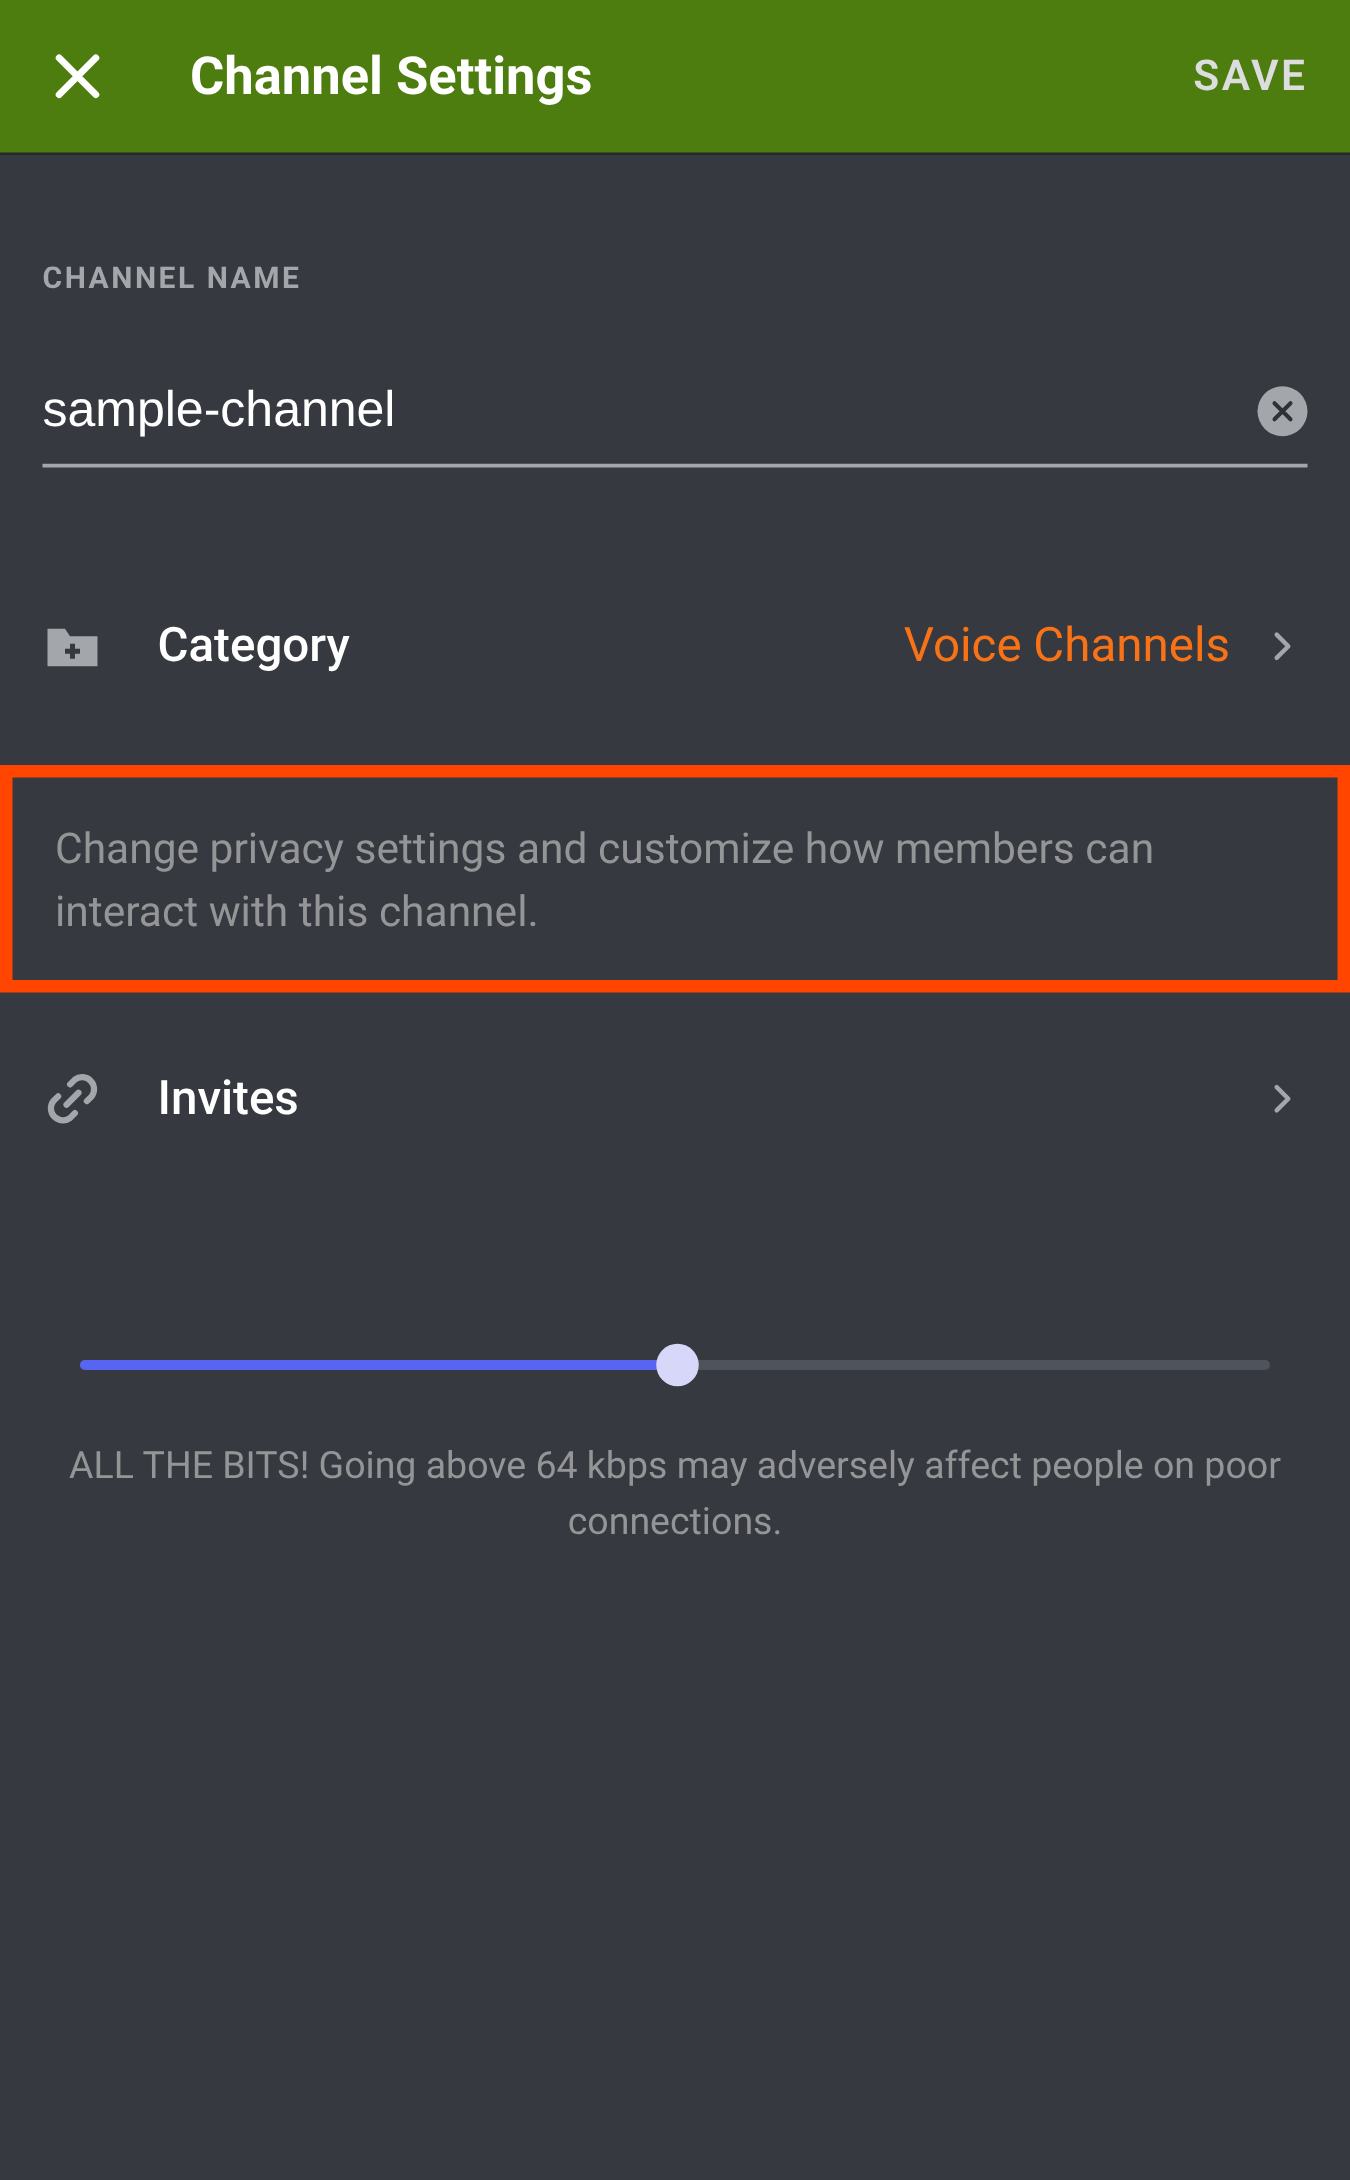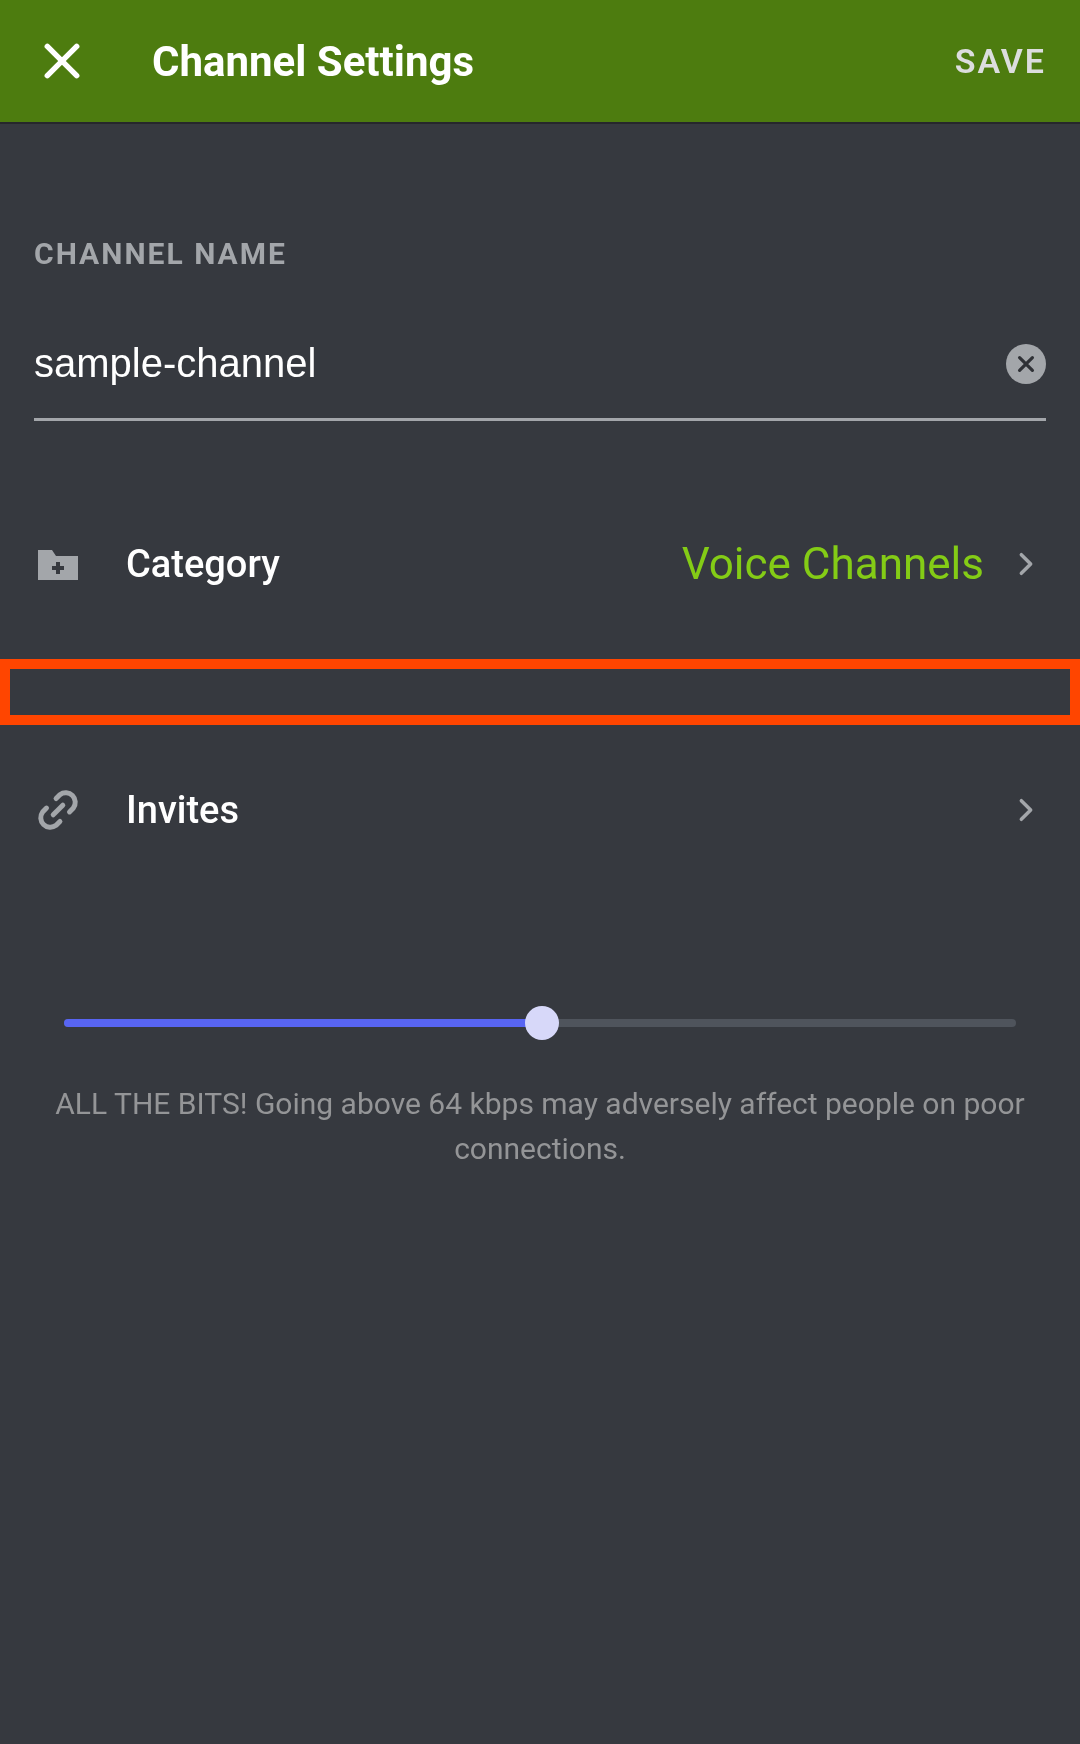--- a/index.html
+++ b/index.html
@@ -36,32 +36,32 @@
     font-size: 34px;
     font-weight: 600;
     letter-spacing: 2px;
     color: #dcddde;
     cursor: pointer;
   }
 
   .content { padding: 0 34px; }
 
   .section-label {
-    margin-top: 112px;
-    font-size: 30px;
+    margin-top: 84px;
+    font-size: 24px;
     font-weight: 700;
     letter-spacing: 2px;
     color: #a3a6aa;
   }
 
   .name-field {
     position: relative;
     margin-top: 70px;
     border-bottom: 3px solid #a3a6aa;
-    padding-bottom: 32px;
+    padding-bottom: 20px;
     display: flex;
     align-items: center;
     gap: 20px;
   }
   .name-input {
     background: transparent;
     border: none;
     outline: none;
     font-size: 40px;
     color: #ffffff;
@@ -90,22 +90,22 @@
     flex-shrink: 0;
   }
   .row-label {
     font-size: 38px;
     font-weight: 500;
     color: #ffffff;
     text-align: center;
   }
   .row-value {
     margin-left: auto;
-    font-size: 44px;
-    color: #84cc16;
+    font-size: 38px;
+    color: #f97316;
     margin-right: 22px;
   }
   .chevron {
     width: 40px; height: 40px;
     display: flex; align-items: center; justify-content: center;
   }
   .chevron svg { width: 28px; height: 28px; }
 
   .row-category { margin-top: 68px; }
   .row-invites { margin-top: 10px; }
@@ -210,20 +210,21 @@
     <div class="row-label">Category</div>
     <div class="row-value">Voice Channels</div>
     <div class="chevron">
       <svg viewBox="0 0 24 24">
           <path d="M8 4 L16 12 L8 20" stroke="#a3a6aa" stroke-width="3" fill="none" stroke-linecap="round" stroke-linejoin="round"></path>
         </svg>
     </div>
   </div>
 
   <div class="highlight-box">
+    <div class="row-desc">Change privacy settings and customize how members can interact with this channel.</div>
   </div>
 
   <div class="row row-invites">
     <div class="row-icon">
       <svg viewBox="0 0 24 24" width="46" height="46">
         <path d="M9.5 14.5 L14.5 9.5" stroke="#a3a6aa" stroke-width="2.6" stroke-linecap="round"></path>
         <path d="M11 6 L13 4 A5 5 0 0 1 20 11 L18 13" stroke="#a3a6aa" stroke-width="2.6" fill="none" stroke-linecap="round"></path>
         <path d="M13 18 L11 20 A5 5 0 0 1 4 13 L6 11" stroke="#a3a6aa" stroke-width="2.6" fill="none" stroke-linecap="round"></path>
       </svg>
     </div>

